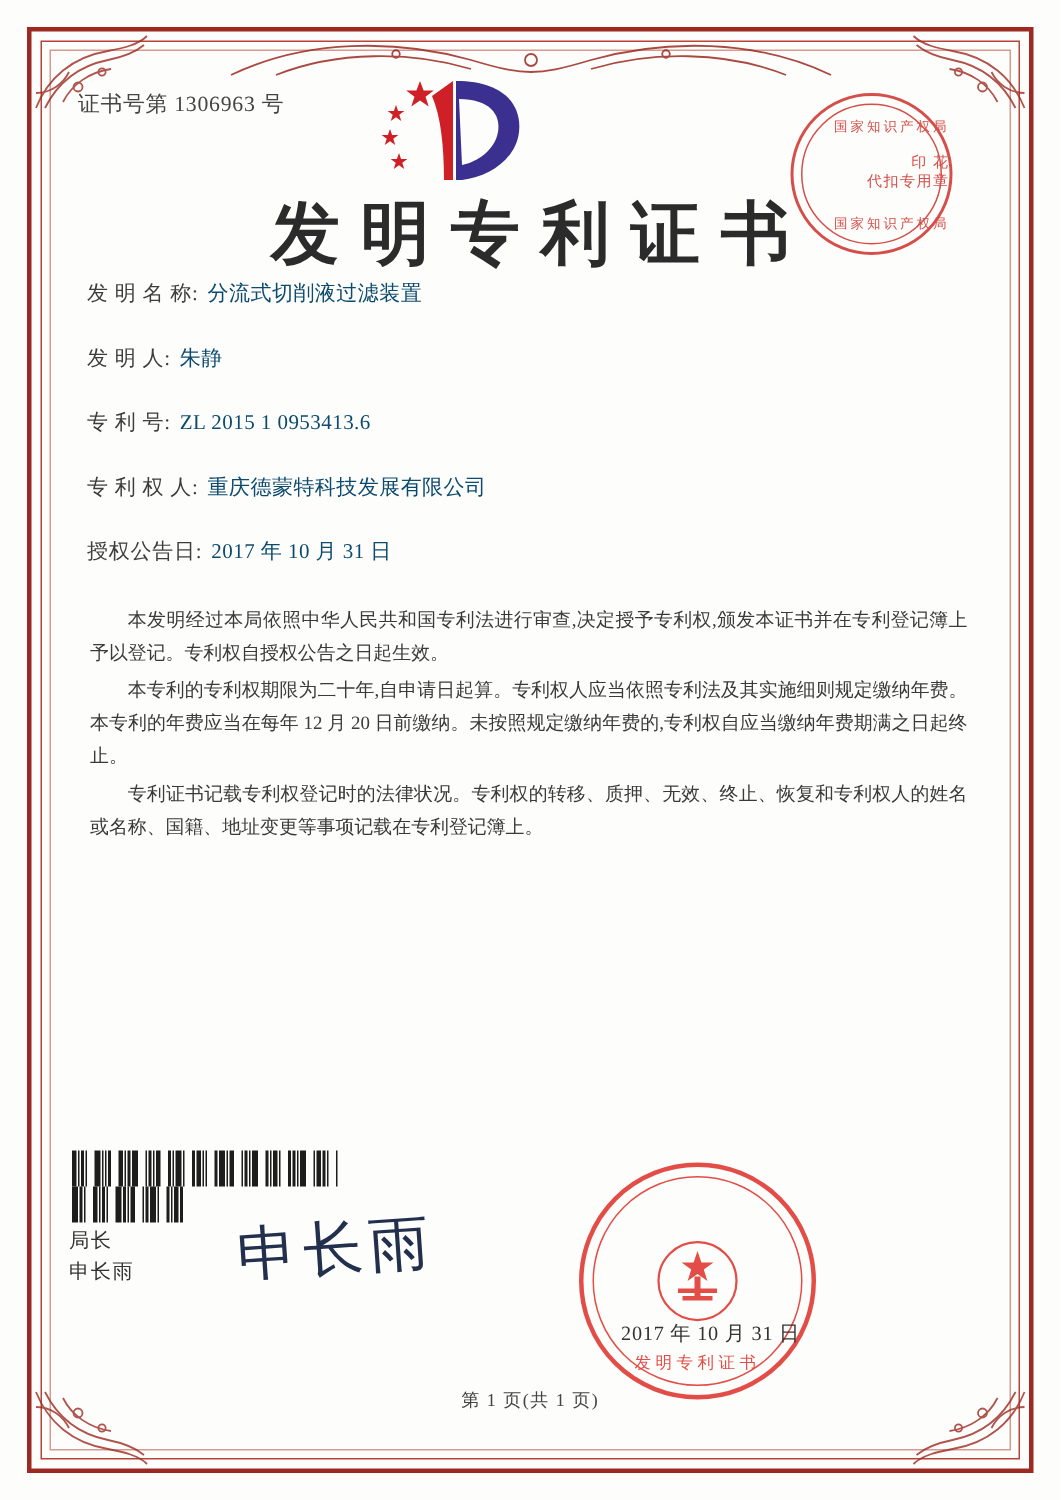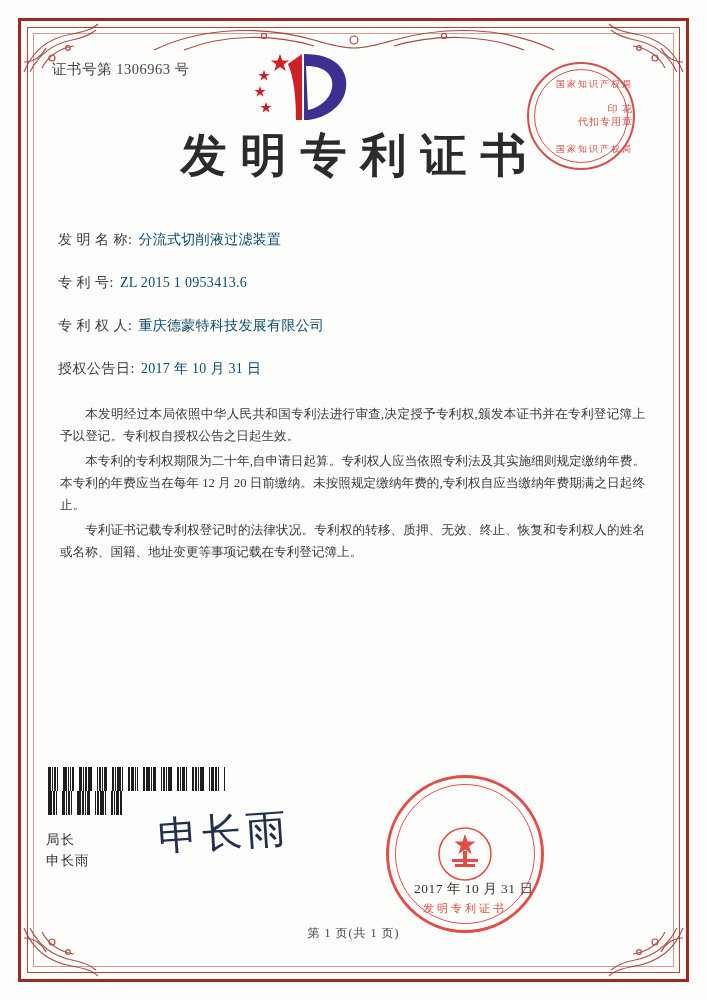--- a/index.html
+++ b/index.html
@@ -133,21 +133,20 @@
     text-align: center;
     font-size: 46px;
     letter-spacing: 14px;
     color: #2b2b2b;
     font-family: "DejaVu Serif", serif;
     font-weight: bold;
     padding-left: 14px;
   }
 
   .fields {
-    margin-top: 44px;
     padding-left: 10px;
   }
   .field-row {
     display: flex;
     align-items: baseline;
     margin-bottom: 25px;
     font-size: 14px;
   }
   .field-label {
     white-space: nowrap;
@@ -191,21 +190,20 @@
 
   
   .sign-block {
     position: absolute;
     left: 46px;
     top: 816px;
     font-size: 13.5px;
     line-height: 21px;
     color: #333;
     letter-spacing: 1px;
-    margin-top: 13px;
   }
   .signature {
     position: absolute;
     left: 158px;
     top: 805px;
     font-size: 40px;
     font-family: "DejaVu Serif", serif;
     color: #23304d;
     transform: rotate(-4deg);
     letter-spacing: 4px;
@@ -352,20 +350,24 @@
   <div class="content">
 
     <div class="cert-no">证书号第 1306963 号</div>
 
     <div class="title">发明专利证书</div>
 
     <div class="fields">
       <div class="field-row">
         <span class="field-label">发 明 名 称:</span>
         <span class="field-value">分流式切削液过滤装置</span>
+      </div>
+      <div class="field-row">
+        <span class="field-label">发  明  人:</span>
+        <span class="field-value">朱静</span>
       </div>
       <div class="field-row">
         <span class="field-label">专  利  号:</span>
         <span class="field-value">ZL 2015 1 0953413.6</span>
       </div>
       <div class="field-row">
         <span class="field-label">专 利 权 人:</span>
         <span class="field-value">重庆德蒙特科技发展有限公司</span>
       </div>
       <div class="field-row">

